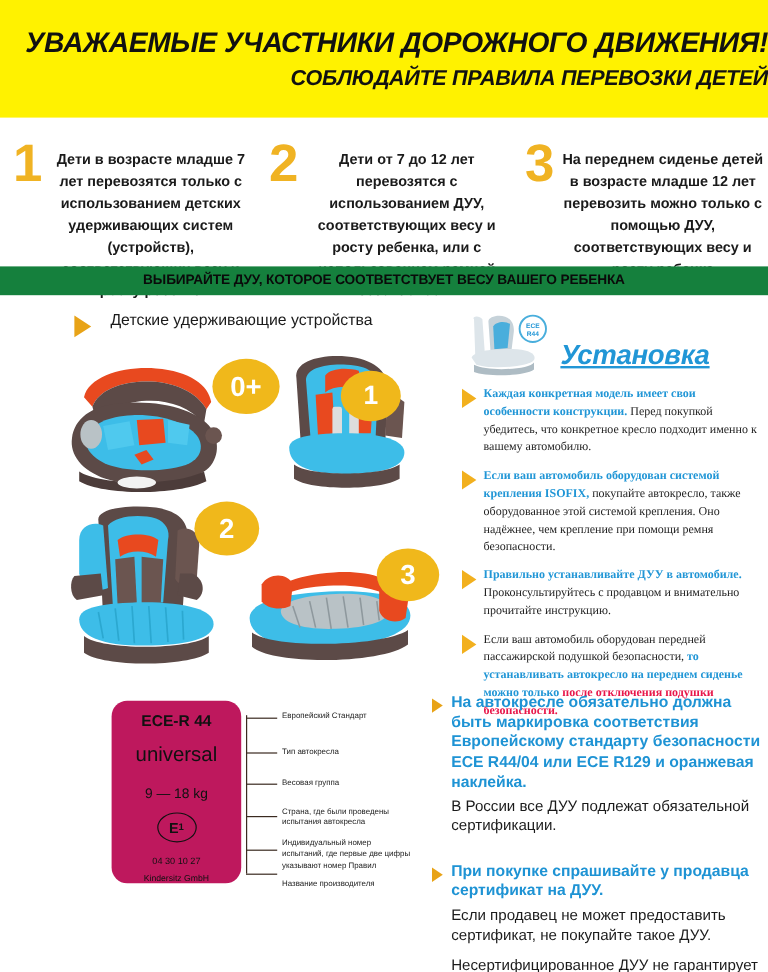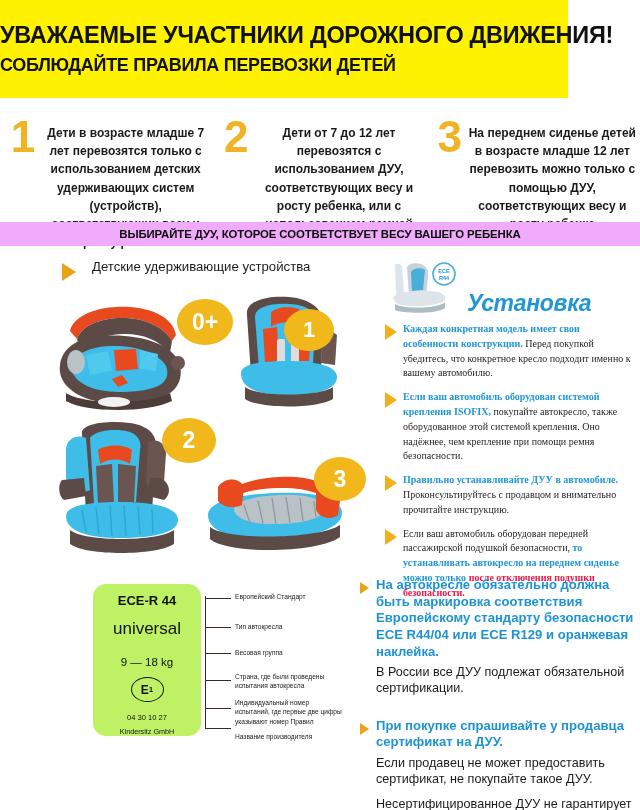--- a/index.html
+++ b/index.html
@@ -6,23 +6,23 @@
   html, body {
     width: 640px; height: 810px;
     background: #ffffff;
     font-family: "Liberation Sans", sans-serif;
     overflow: hidden;
   }
   .page { position: relative; width: 640px; height: 810px; background:#fff; }
 
   
   .header-band {
-    position: absolute; left:0; top:0; width:568px; height:98px;
+    position: absolute; left:0; top:0; width:640px; height:98px;
     background:#FFF200;
-    display:flex; flex-direction:column; align-items:flex-start; justify-content:center;
+    display:flex; flex-direction:column; align-items:flex-end; justify-content:center;font-style:italic;
   }
   .header-line1 {
     font-size: 23.5px; font-weight: 800; color:#111; letter-spacing:-0.3px;
     white-space:nowrap; line-height:1.25;
   }
   .header-line2 {
     font-size: 18px; font-weight: 800; color:#111; letter-spacing:-0.3px;
     white-space:nowrap; line-height:1.25; margin-top:4px;
   }
 
@@ -34,21 +34,21 @@
     width:34px; text-align:center; flex:none; margin-left:6px;
   }
   .rule-text {
     flex:1; font-size:12px; font-weight:700; color:#1a1a1a;
     line-height:1.52; text-align:center; padding:6px 4px 0 2px;
   }
 
   
   .green-band {
     position:absolute; left:0; top:222px; width:640px; height:24px;
-    background:#f0abfc; display:flex; align-items:center; justify-content:center;
+    background:#15803d; display:flex; align-items:center; justify-content:center;
   }
   .green-band span {
     font-size:11.4px; font-weight:800; color:#0a0a0a; letter-spacing:-0.1px; white-space:nowrap;
   }
 
   
   .tri {
     width:0; height:0; flex:none;
     border-top:9px solid transparent; border-bottom:9px solid transparent;
     border-left:14px solid #E8A317;
@@ -79,33 +79,33 @@
   .b1 { left:232px; top:14px; width:50px; height:42px; font-size:22px; }
   .b2 { left:110px; top:123px; width:54px; height:45px; font-size:23px; }
   .b3 { left:262px; top:162px; width:52px; height:44px; font-size:23px; }
 
   .seat { position:absolute; }
 
   
   .install { position:absolute; left:385px; top:260px; width:250px; }
   .install-head { position:relative; height:62px; }
   .install-title {
-    position:absolute; left:82px; top:30px;
-    font-size:23px; font-weight:800; font-style:italic; color:#2196D6; letter-spacing:-0.3px;
+    position:absolute; left:82px; top:22px;
+    font-size:23px; font-weight:800; font-style:italic; color:#2196D6; letter-spacing:-0.3px;text-decoration:underline;
   }
   .ins-item { display:flex; align-items:flex-start; gap:6px; margin-bottom:9px; }
   .ins-body { flex:1; font-size:10px; line-height:1.48; color:#1f1f1f;font-family:Liberation Serif, serif; }
   .ins-hl { color:#2196D6; font-weight:700; }
   .ins-red { color:#E8174A; font-weight:700; }
   .ins-blue2 { color:#2196D6; font-weight:700; }
 
   
   .label-card {
     position:absolute; left:93px; top:584px; width:108px; height:152px;
-    background:#bef264; border-radius:13px;
+    background:#be185d; border-radius:13px;
     display:flex; flex-direction:column; align-items:center; padding-top:9px;
   }
   .lc-title { font-size:13px; font-weight:700; color:#111; }
   .lc-univ { font-size:17px; color:#111; margin-top:11px; }
   .lc-kg   { font-size:11.5px; color:#111; margin-top:17px; }
   .lc-e {
     margin-top:9px; width:33px; height:33px; border:1.6px solid #111; border-radius:50%;
     display:flex; align-items:center; justify-content:center; font-size:12px; font-weight:700; color:#111;
   }
   .lc-e sub { font-size:8px; }

